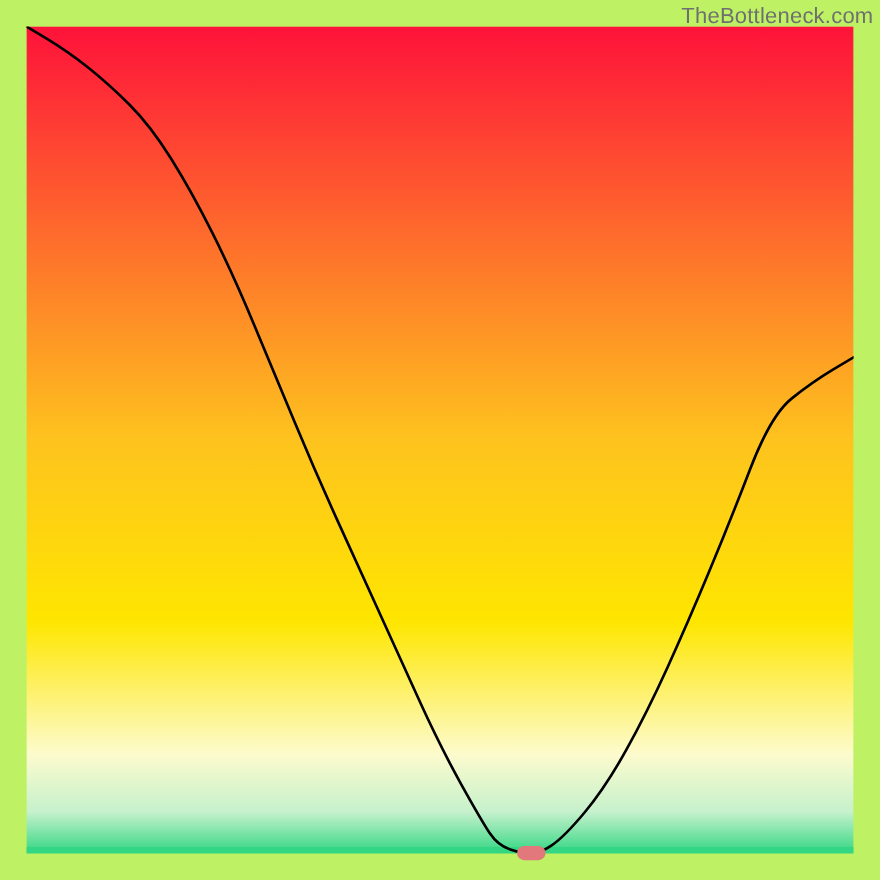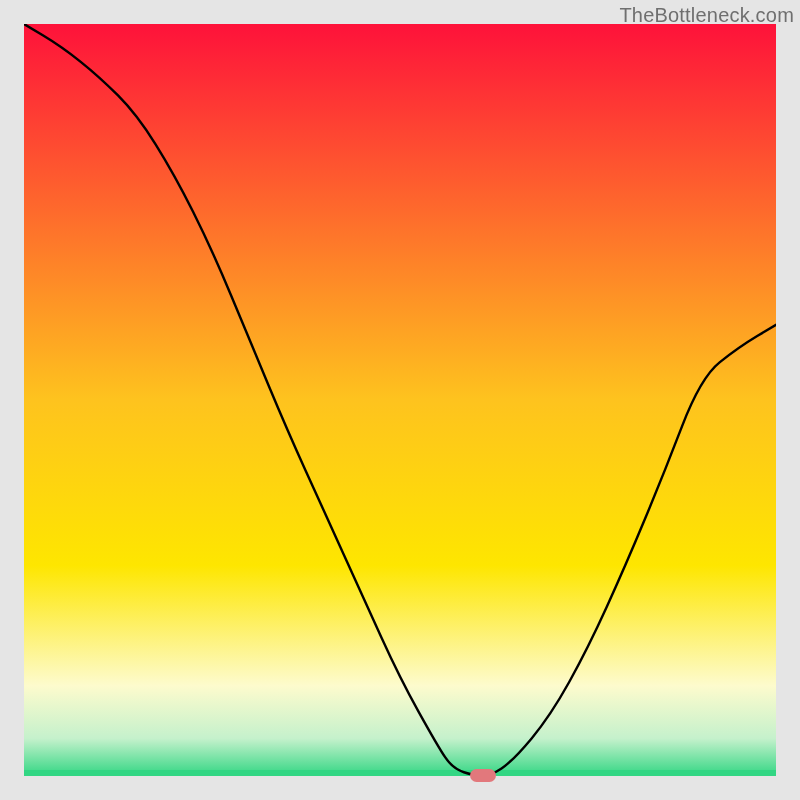--- a/index.html
+++ b/index.html
@@ -1,17 +1,17 @@
 <!DOCTYPE html>
 <html><head>
   <meta charset="utf-8">
   <style>
     * { margin: 0; padding: 0; box-sizing: border-box; }
     html, body { width: 800px; height: 800px; overflow: hidden; background: #000000; }
-    .container { width: 800px; height: 800px; position: relative; background: #e5e5e5; }
+    .container { width: 800px; height: 800px; position: relative; background: #bef264; }
     .watermark {
       position: absolute;
       top: 4px;
       right: 6px;
       font-family: Arial, sans-serif;
       font-size: 20px;
       font-weight: 500;
       color: #6f6f6f;
       letter-spacing: 0.2px;
     }

